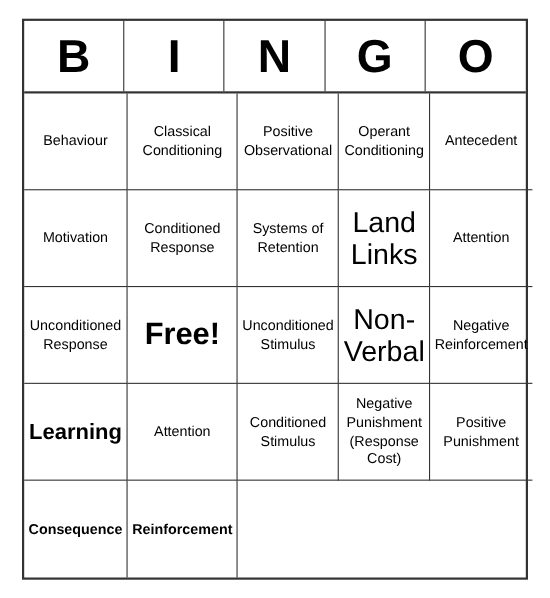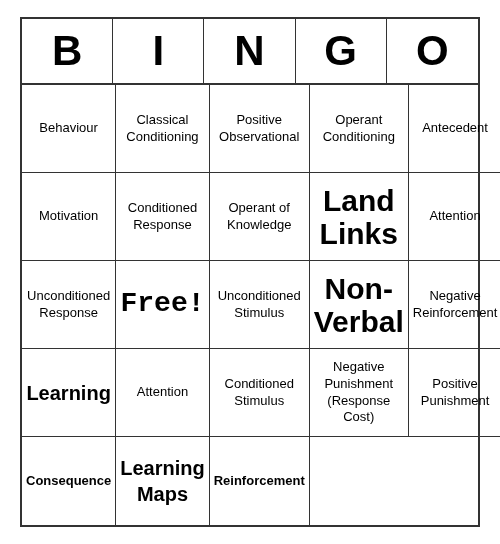--- a/index.html
+++ b/index.html
@@ -48,28 +48,27 @@
       line-height: 1.3;
     }
     .bingo-cell:nth-child(5n) {
       border-right: none;
     }
     .bingo-cell:nth-child(n+21) {
       border-bottom: none;
       font-weight: bold;
     }
     .bingo-cell.large-text {
-      font-size: 30px;
-      font-weight: bold;
+      font-size: 26px;
+      font-weight: normal;
       line-height: 1.1;
     }
     .bingo-cell.free {
       font-size: 28px;
       font-weight: bold;
-      font-family: Liberation Mono, monospace;
     }
     .bingo-cell.medium-text {
       font-size: 20px;
       font-weight: bold;
     }
   </style>
 </head>
 <body>
 
 <div class="bingo-card">
@@ -81,30 +80,29 @@
       <div class="bingo-letter">O</div>
     </div>
   <div class="bingo-grid">
   <div class="bingo-cell">Behaviour</div>
       <div class="bingo-cell">Classical Conditioning</div>
       <div class="bingo-cell">Positive Observational</div>
       <div class="bingo-cell">Operant Conditioning</div>
       <div class="bingo-cell">Antecedent</div>
       <div class="bingo-cell">Motivation</div>
       <div class="bingo-cell">Conditioned Response</div>
-      <div class="bingo-cell">Operant of Knowledge</div>
+      <div class="bingo-cell">Systems of Retention</div>
       <div class="bingo-cell large-text">Land Links</div>
       <div class="bingo-cell">Attention</div>
       <div class="bingo-cell">Unconditioned Response</div>
       <div class="bingo-cell free">Free!</div>
       <div class="bingo-cell">Unconditioned Stimulus</div>
       <div class="bingo-cell large-text">Non-Verbal</div>
       <div class="bingo-cell">Negative Reinforcement</div>
       <div class="bingo-cell medium-text">Learning</div>
       <div class="bingo-cell">Attention</div>
       <div class="bingo-cell">Conditioned Stimulus</div>
       <div class="bingo-cell">Negative Punishment (Response Cost)</div>
       <div class="bingo-cell">Positive Punishment</div>
       <div class="bingo-cell">Consequence</div>
-      <div class="bingo-cell medium-text">Learning Maps</div>
       <div class="bingo-cell">Reinforcement</div>
     </div>
 </div>
 
 </body></html>

